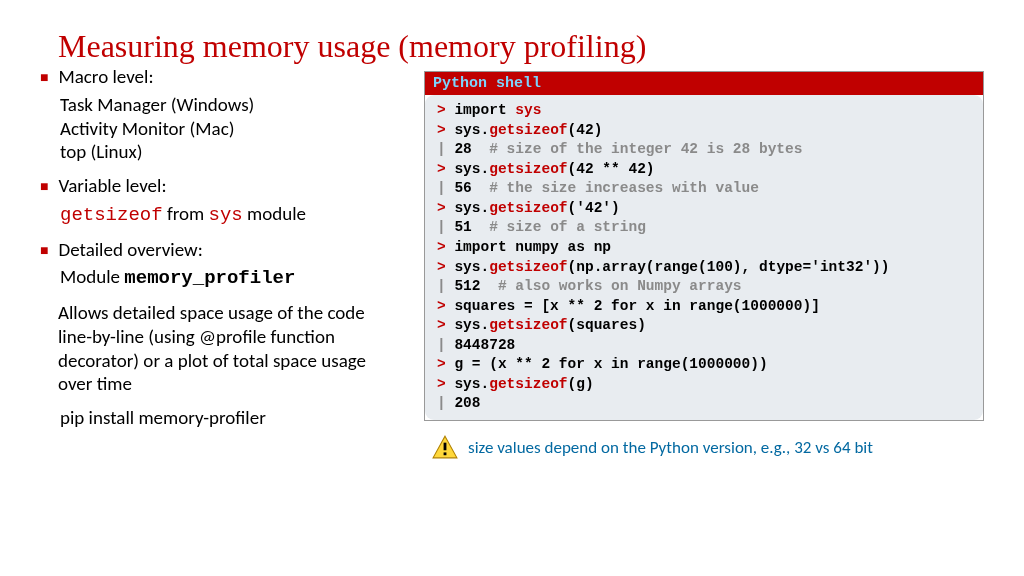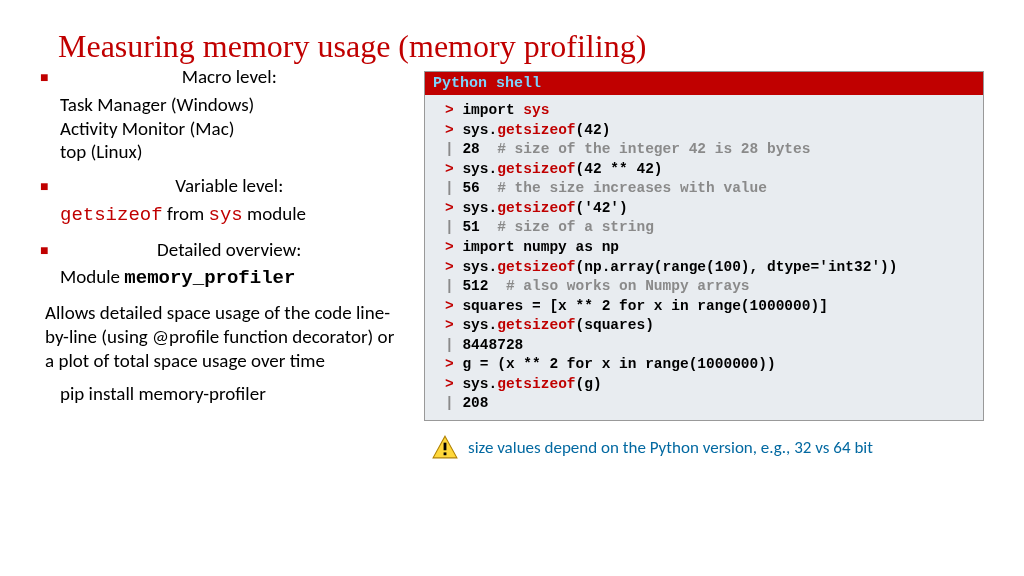--- a/index.html
+++ b/index.html
@@ -35,21 +35,21 @@
     display: flex;
     margin-bottom: 4px;
   }
   .bullet {
     color: #c00000;
     font-size: 14px;
     margin-right: 10px;
     margin-top: 4px;
     flex-shrink: 0;
   }
-  .bullet-text { flex: 1; text-align: center; }
+  .bullet-text { flex: 1; }
   .sub-text {
     margin-left: 20px;
     margin-bottom: 10px;
     font-size: 19px;
   }
   .mono { font-family: "Courier New", monospace; font-weight: bold; }
   .red-mono { color: #c00000; font-family: "Courier New", monospace; }
   .right-col {
     flex: 1;
     margin-top: 6px;
@@ -63,23 +63,24 @@
     font-family: "Courier New", monospace;
     font-weight: bold;
     font-size: 15px;
     padding: 3px 8px;
   }
   .shell-body {
     background: #e8ecf0;
     font-family: "Courier New", monospace;
     font-size: 14.5px;
     line-height: 1.35;
-    padding: 6px 20px;
+    padding: 6px 12px;
     color: #000;
     font-weight: bold;
+    border-radius: 9px;
   }
   .shell-body .p-red { color: #c00000; }
   .shell-body .p-gray { color: #8a8a8a; font-weight: bold; }
   .shell-body .p-pipe { color: #8a8a8a; font-weight: bold; }
   .shell-line { white-space: pre; }
   .footnote {
     display: flex;
     align-items: center;
     gap: 10px;
     font-size: 17px;
@@ -120,21 +121,21 @@
         <span class="red-mono">getsizeof</span><span> from </span><span class="red-mono">sys</span><span> module</span>
       </div>
 
       <div class="bullet-item">
         <span class="bullet">■</span>
         <span class="bullet-text">Detailed overview:</span>
       </div>
       <div class="sub-text">
         <span>Module </span><span class="mono">memory_profiler</span>
       </div>
-      <div class="sub-text" style="margin-left:5px;">Allows detailed space usage of the code line-by-line (using @profile function decorator) or a plot of total space usage over time</div>
+      <div class="sub-text" style="margin-left:18px;">Allows detailed space usage of the code line-by-line (using @profile function decorator) or a plot of total space usage over time</div>
       <div class="sub-text">pip install memory-profiler</div>
     </div>
 
     <div class="right-col">
       <div class="shell-box">
         <div class="shell-header">Python shell</div>
         <div class="shell-body" id="shell-body">
             <div class="shell-line"><span class="p-red">&gt; </span>import <span class="p-red">sys</span></div>
             <div class="shell-line"><span class="p-red">&gt; </span>sys.<span class="p-red">getsizeof</span>(42)</div>
             <div class="shell-line"><span class="p-pipe">| </span>28<span class="p-gray">  # size of the integer 42 is 28 bytes</span></div>

